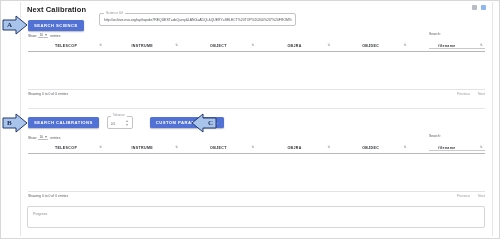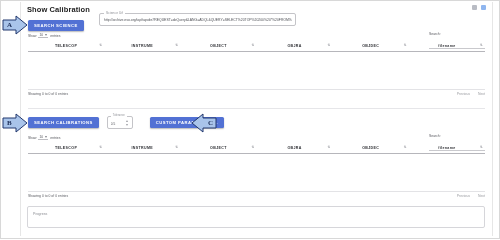--- a/index.html
+++ b/index.html
@@ -242,21 +242,21 @@
         <span class="info">Showing 0 to 0 of 0 entries</span>
         <span class="pag">
           <span>Previous</span>
           <span>Next</span>
         </span>
       </div>
     </div>
 
   </div>
 
-  <div class="title">Show Calibration</div>
+  <div class="title">Next Calibration</div>
 
   <div class="progress-box">
     <span class="ph">Progress</span>
   </div>
 
   <div class="anno" id="anno-a">
     <svg width="26" height="20" viewBox="0 0 26 20">
       <path d="M1,5 L14,5 L14,1 L25,10 L14,19 L14,15 L1,15 Z" fill="#a9c4ea" stroke="#23386e" stroke-width="1"></path>
     </svg>
     <span class="lt">A</span>

